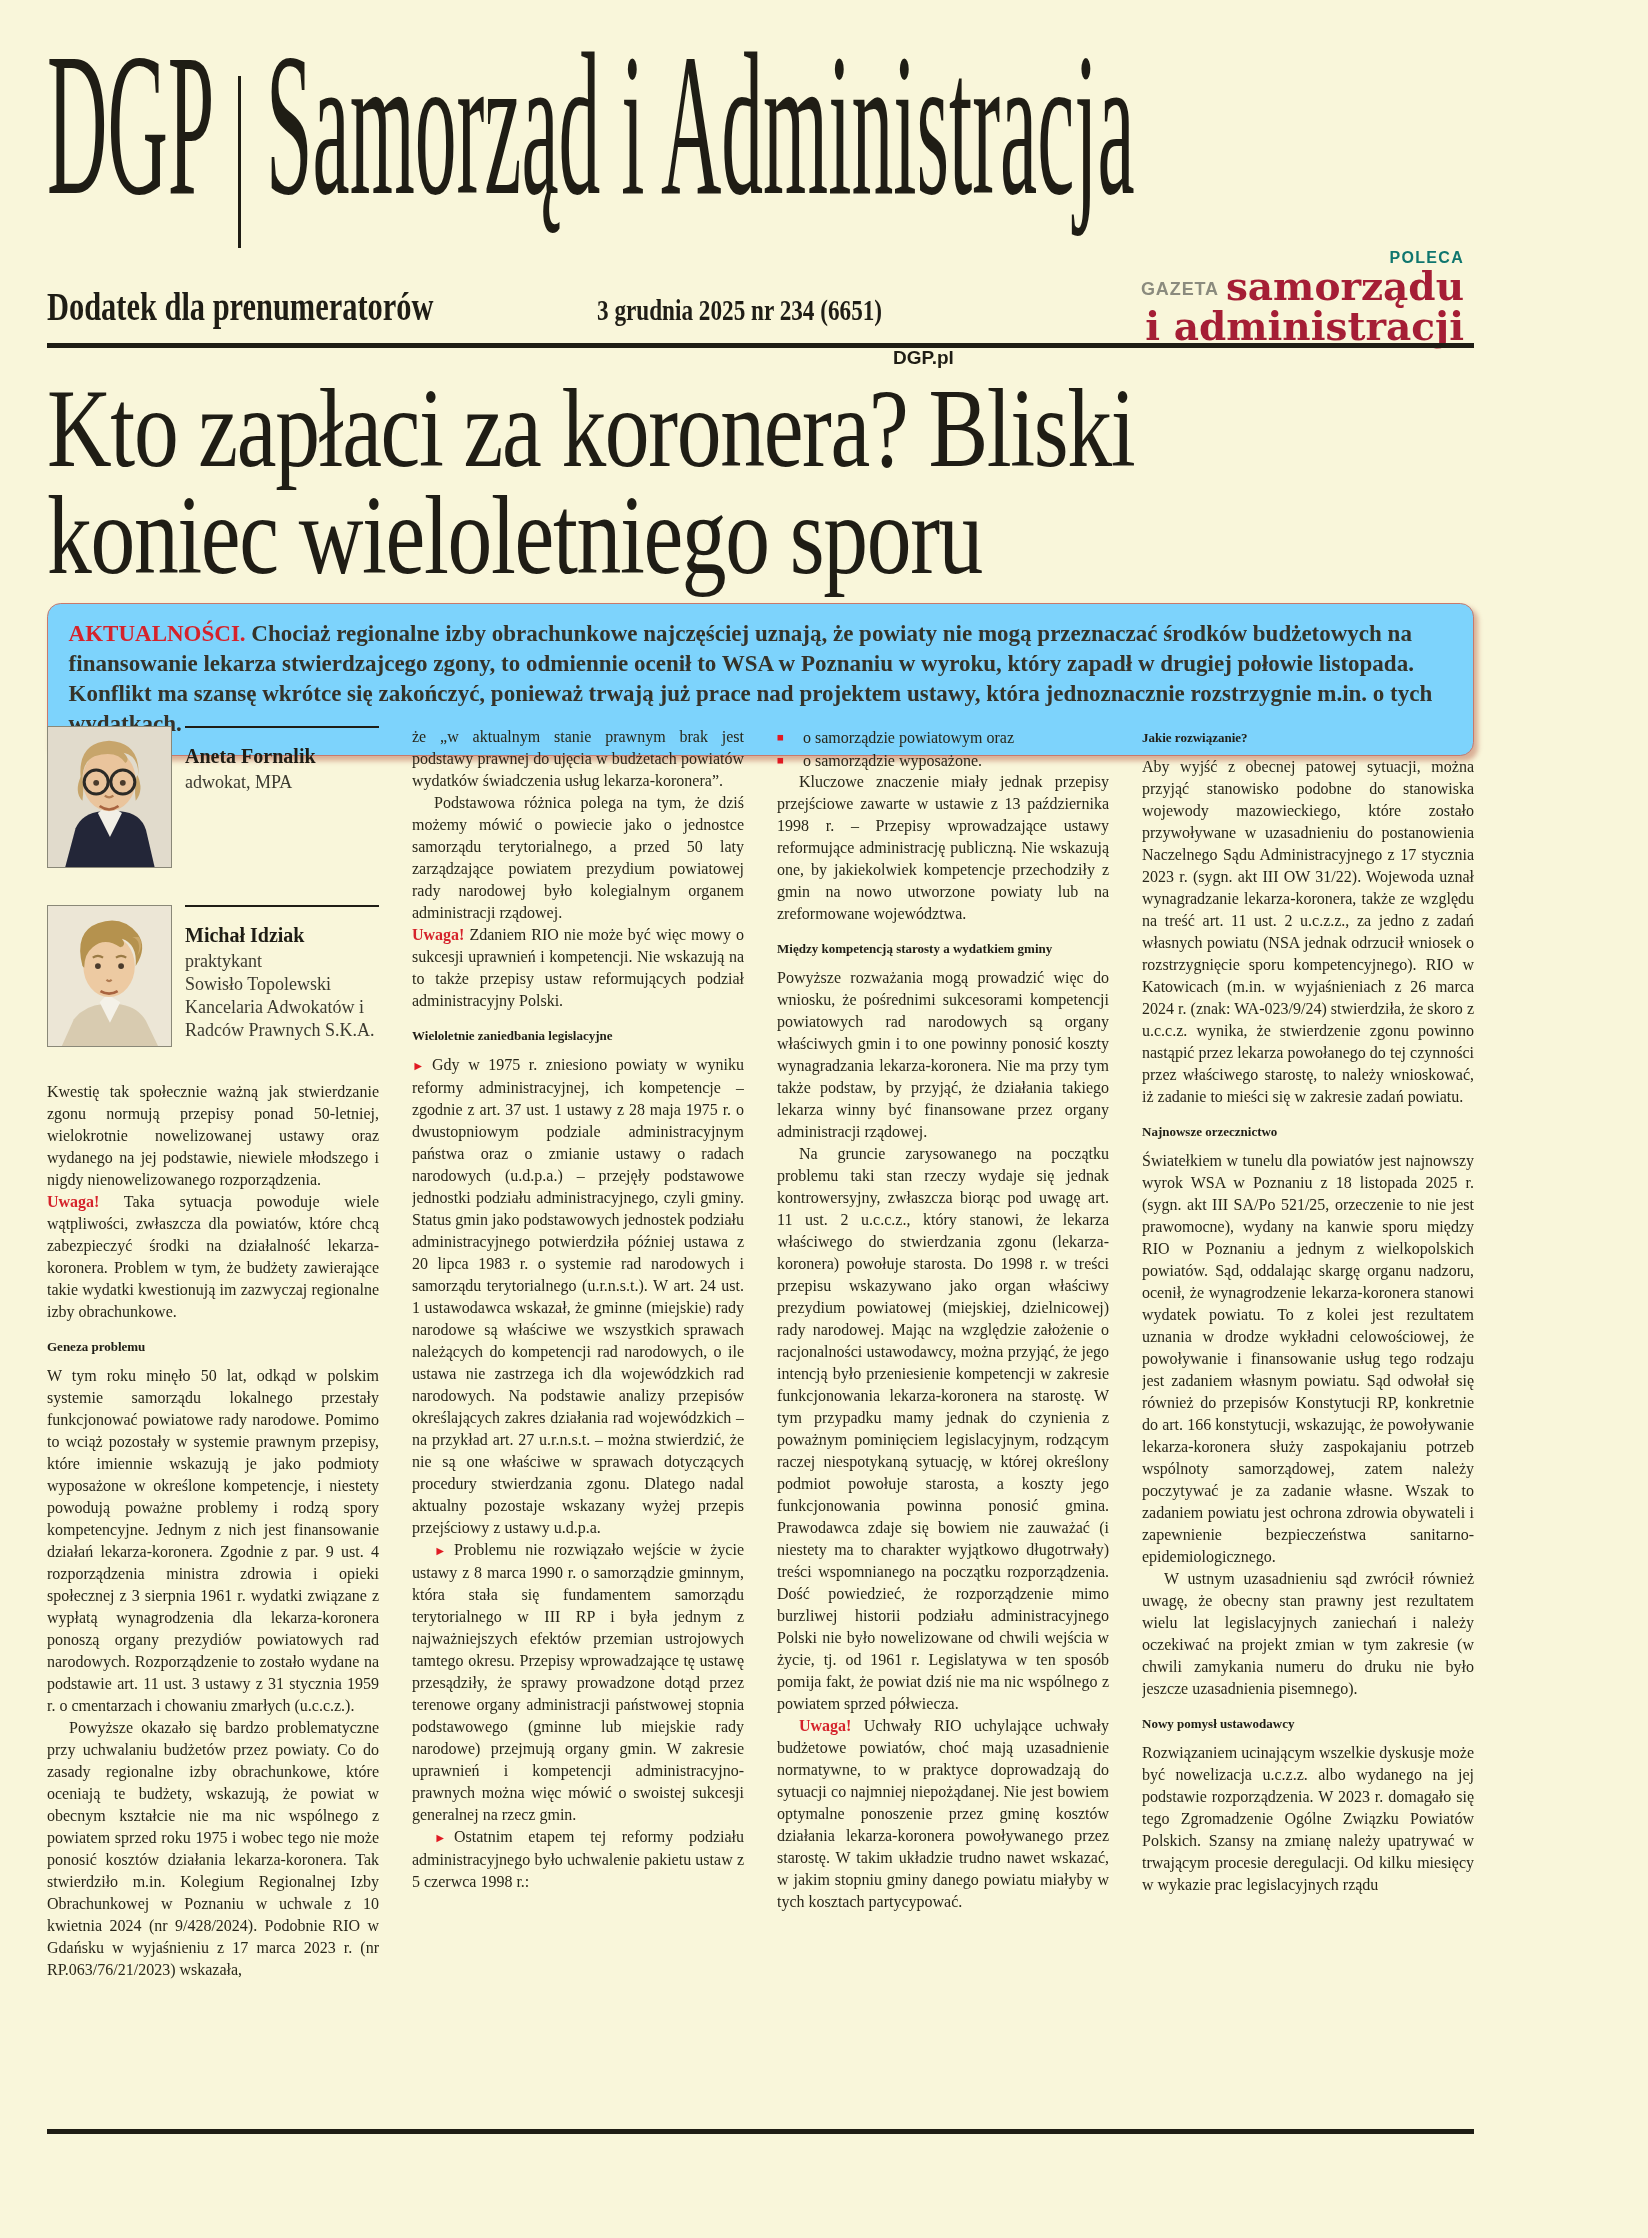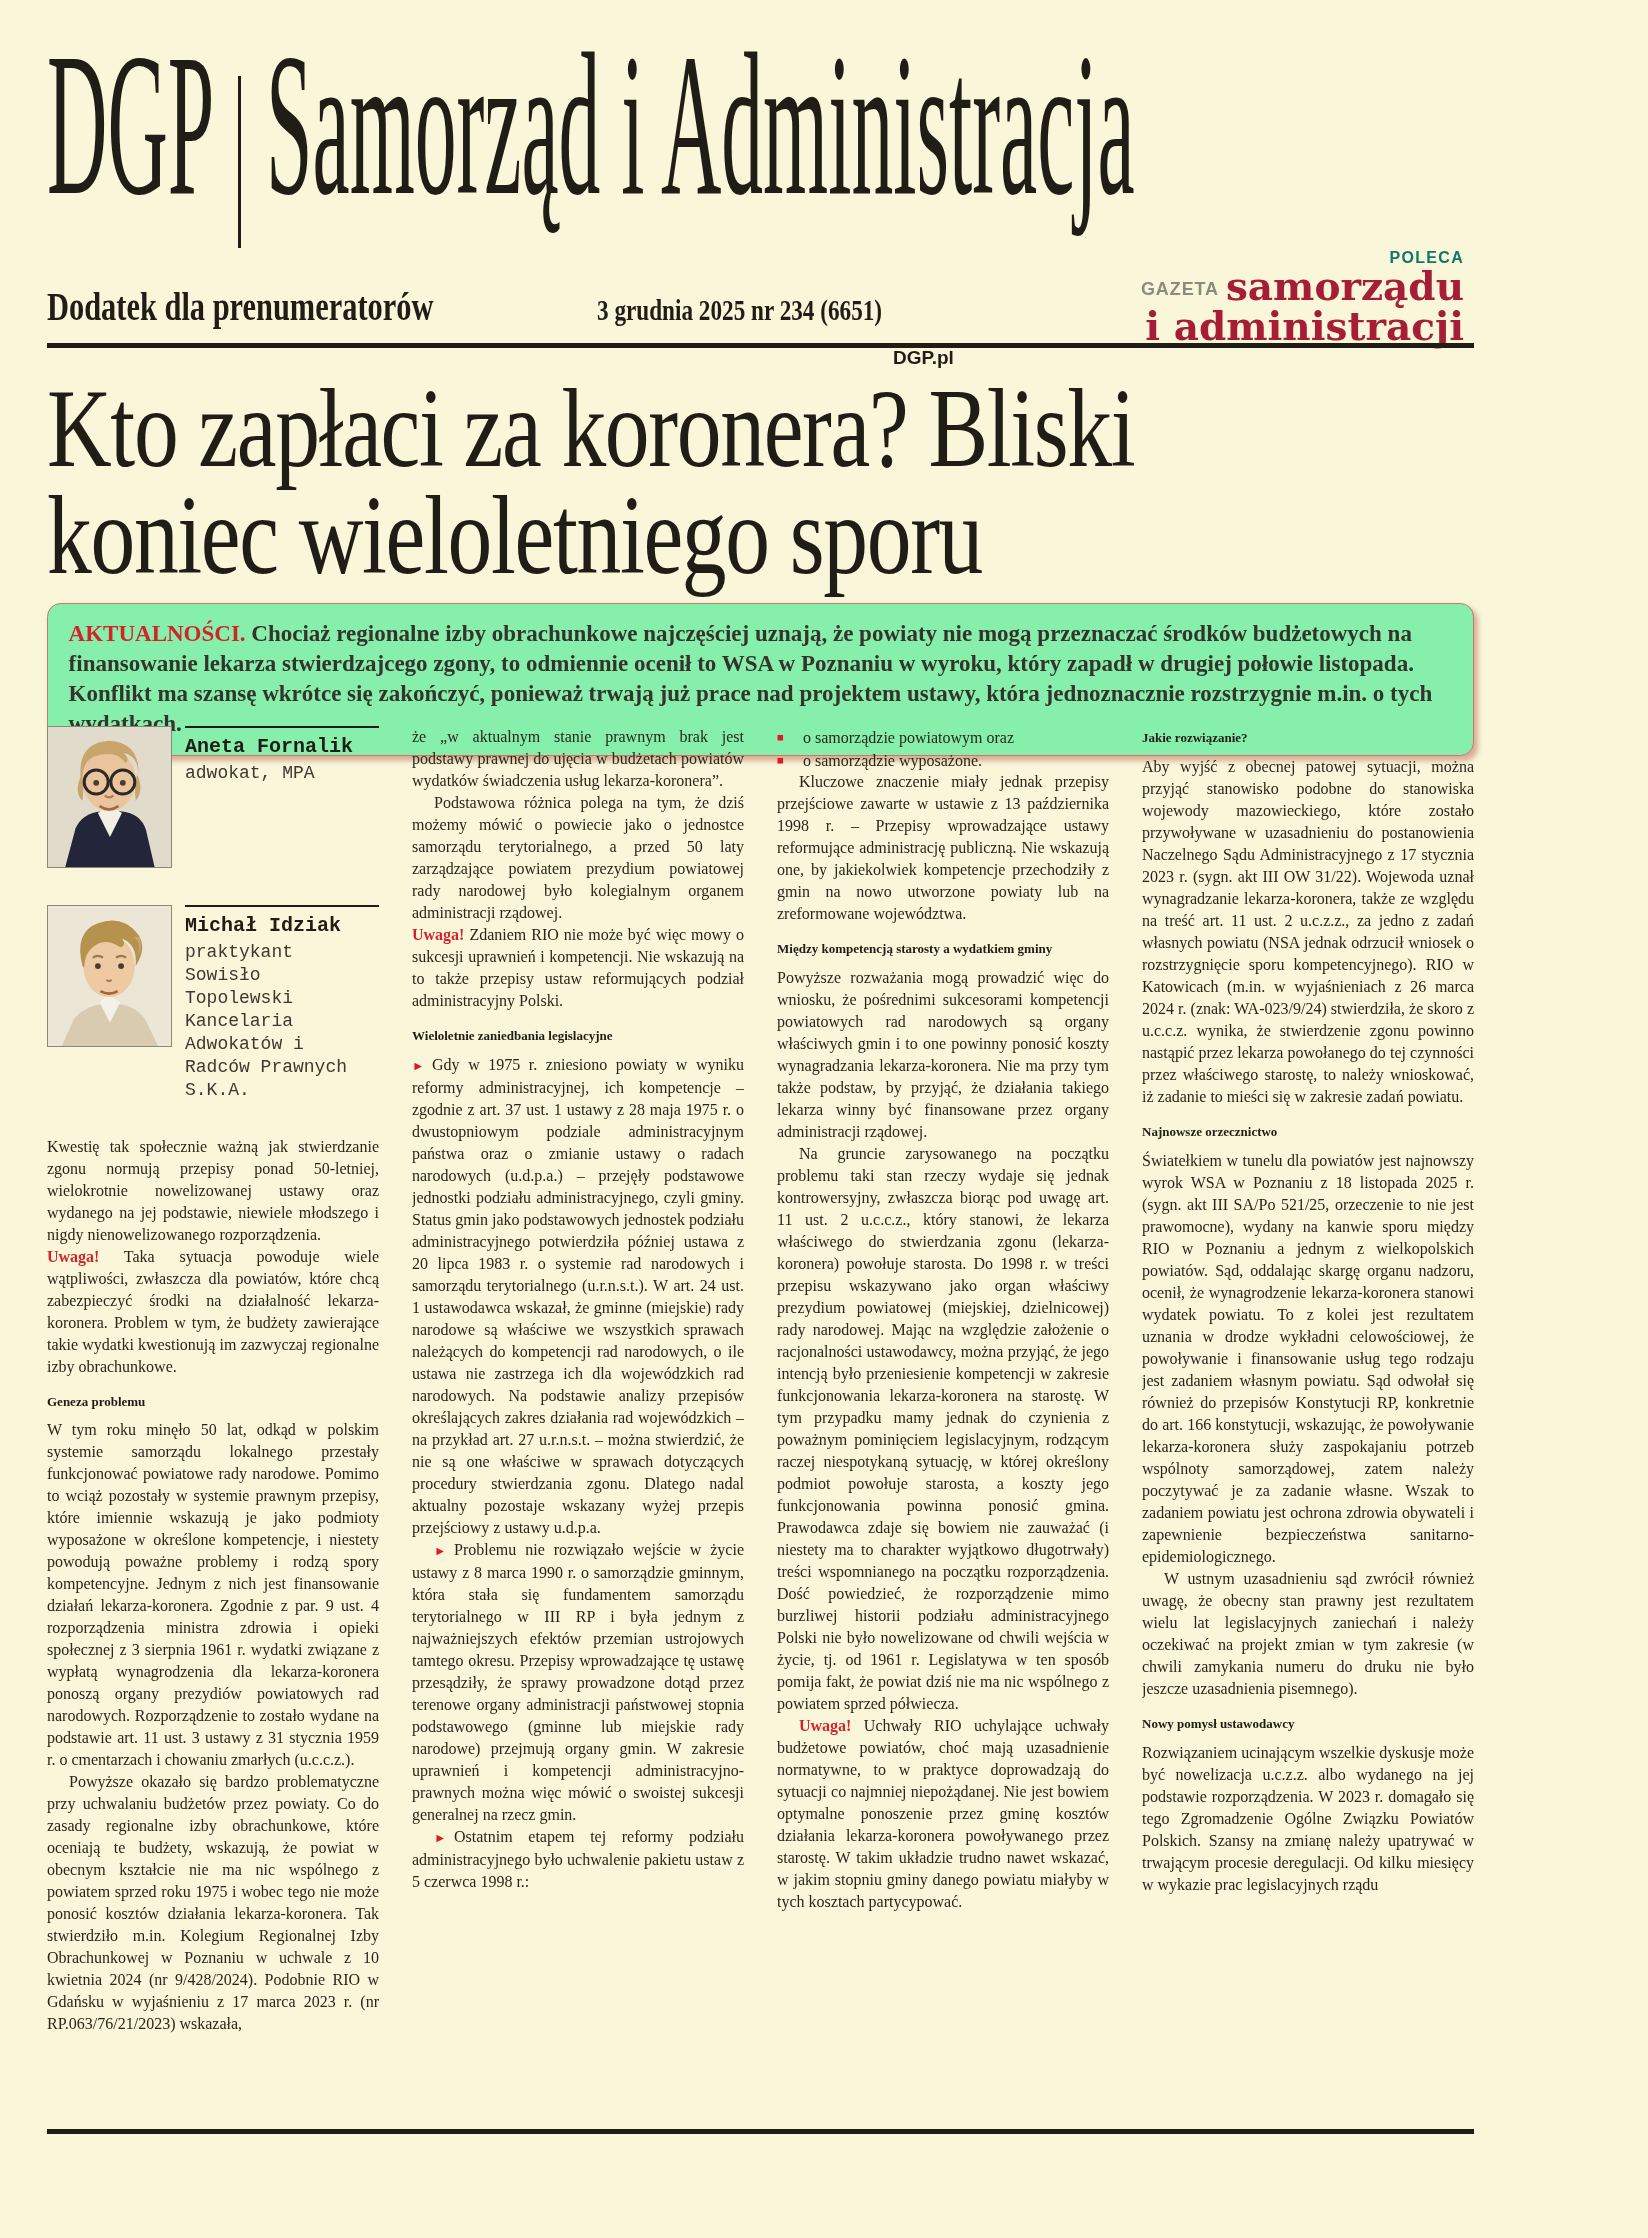--- a/index.html
+++ b/index.html
@@ -54,21 +54,21 @@
   .headline{
     left:47px;top:375px;width:1782px;color:#1f1d15;
     font-size:112px;line-height:107px;font-weight:400;letter-spacing:-1.7px;
     transform:scaleX(0.80);transform-origin:left top;
   }
   .headline span{display:block;white-space:nowrap;}
 
   
   .lede-box{
     left:47px;top:603px;width:1427px;box-sizing:border-box;
-    background:#86efac;border:1.7px solid #c8796c;border-radius:13.7px;
+    background:#7dd3fc;border:1.7px solid #c8796c;border-radius:13.7px;
     box-shadow:3.4px 4.3px 5.2px rgba(170,70,50,.40);
     padding:14.6px 20.6px 16.3px;
   }
   .lede-text{
     margin:0;font-size:23px;line-height:30px;font-weight:700;color:#35332a;
     text-align:left;
   }
   .kicker{color:#d5232b;font-weight:700;}
 
   
@@ -92,21 +92,21 @@
   .arrow-marker{color:#e01a22;font-size:0.78em;margin-right:7.7px;}
   .sq{padding-left:26px;text-indent:0;}
   .sq-marker{display:inline-block;width:26px;margin-left:-26px;color:#e01a22;font-size:0.72em;vertical-align:1.7px;}
 
   
   .author-block{margin-bottom:34px;}
   .author-card{display:flex;gap:13px;}
   .author-card + .author-card{margin-top:37px;}
   .photo-frame{width:123px;height:140px;border:0.9px solid #8a8878;flex:none;background:#e5dfd2;}
   .photo-frame svg{display:block;width:100%;height:100%;}
-  .acap{flex:1;border-top:2.6px solid #1f1d15;padding-top:7px;font-family:Liberation Mono, monospace;}
+  .acap{flex:1;border-top:2.6px solid #1f1d15;padding-top:16px;font-family:Liberation Serif, serif;}
   .aname{margin:0 0 2.6px;font-weight:700;font-size:20px;color:#1f1d15;line-height:24px;}
   .arole{margin:0;font-size:18px;line-height:23px;color:#3c3a30;}
 </style>
 </head>
 <body>
 
 <div class="abs dgp-logo">DGP</div>
 <div class="abs mast-divider"></div>
 <div class="abs mast-title">Samorząd i Administracja</div>
 

